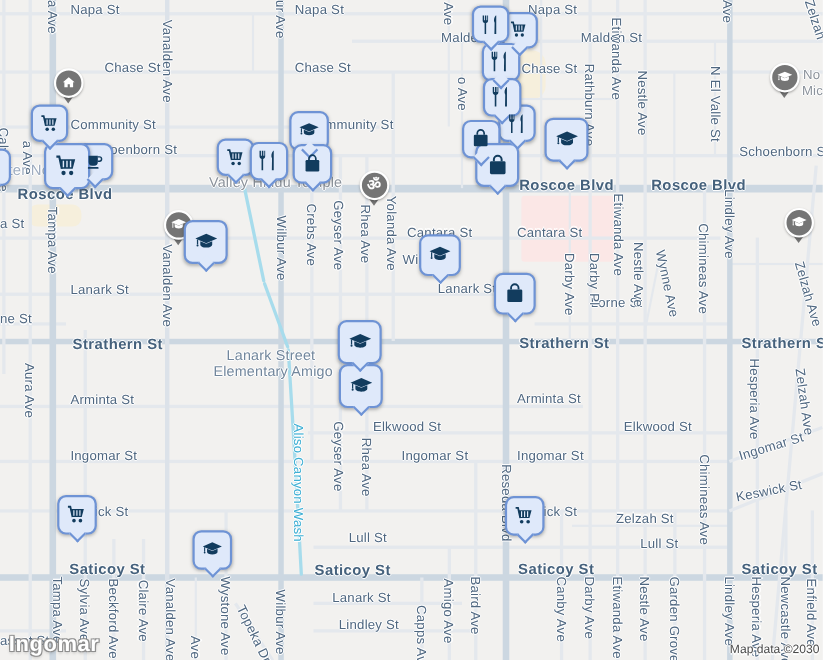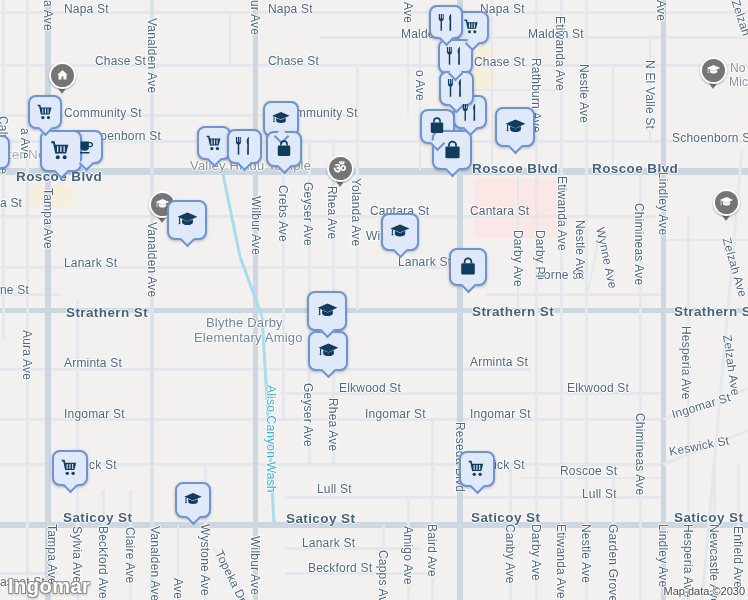--- a/index.html
+++ b/index.html
@@ -136,29 +136,29 @@
     <div class="lbl" style="left: 470px; top: 355px;">Arminta St</div>
     <div class="lbl" style="left: 339px; top: 381px;">Elkwood St</div>
     <div class="lbl" style="left: 567px; top: 381px;">Elkwood St</div>
     <div class="lbl" style="left: 64px; top: 407px;">Ingomar St</div>
     <div class="lbl" style="left: 365px; top: 407px;">Ingomar St</div>
     <div class="lbl" style="left: 470px; top: 407px;">Ingomar St</div>
     <div class="lbl" style="left: 670px; top: 408px; transform-origin: 0px 0px; transform: rotate(-17deg);">Ingomar St</div>
     <div class="lbl" style="left: 56px; top: 458px;">Keswick St</div>
     <div class="lbl" style="left: 464px; top: 458px;">Keswick St</div>
     <div class="lbl" style="left: 668px; top: 445px; transform-origin: 0px 0px; transform: rotate(-11deg);">Keswick St</div>
-    <div class="lbl" style="left: 560px; top: 464px;">Roscoe St</div>
+    <div class="lbl" style="left: 560px; top: 464px;">Zelzah St</div>
     <div class="lbl" style="left: 317px; top: 482px;">Lull St</div>
     <div class="lbl" style="left: 582px; top: 487px;">Lull St</div>
     <div class="lbl big" style="left: 63px; top: 510px;">Saticoy St</div>
     <div class="lbl big" style="left: 286px; top: 511px;">Saticoy St</div>
     <div class="lbl big" style="left: 471px; top: 510px;">Saticoy St</div>
     <div class="lbl big" style="left: 674px; top: 510px;">Saticoy St</div>
     <div class="lbl" style="left: 302px; top: 536px;">Lanark St</div>
-    <div class="lbl" style="left: 308px; top: 561px;">Beckford St</div>
+    <div class="lbl" style="left: 308px; top: 561px;">Lindley St</div>
     <div class="lbl" style="left: 0px; top: 575px;">asset St</div>
     <div class="lbl" style="left: 55px; top: 0px; transform-origin: 0px 0px; transform: rotate(90deg);">a Ave</div>
     <div class="lbl" style="left: 159px; top: 18px; transform-origin: 0px 0px; transform: rotate(90deg);">Vanalden Ave</div>
     <div class="lbl" style="left: 262px; top: 0px; transform-origin: 0px 0px; transform: rotate(90deg);">ur Ave</div>
     <div class="lbl" style="left: 415px; top: 2px; transform-origin: 0px 0px; transform: rotate(90deg);">Ave</div>
     <div class="lbl" style="left: 427px; top: 70px; transform-origin: 0px 0px; transform: rotate(90deg);">o Ave</div>
     <div class="lbl" style="left: 567px; top: 16px; transform-origin: 0px 0px; transform: rotate(90deg);">Etiwanda Ave</div>
     <div class="lbl" style="left: 668px; top: 0px; transform-origin: 0px 0px; transform: rotate(90deg);">Ave</div>
     <div class="lbl" style="left: 543px; top: 58px; transform-origin: 0px 0px; transform: rotate(90deg);">Rathburn Ave</div>
     <div class="lbl" style="left: 591px; top: 64px; transform-origin: 0px 0px; transform: rotate(90deg);">Nestle Ave</div>
@@ -205,21 +205,21 @@
     <div class="lbl" style="left: 543px; top: 524px; transform-origin: 0px 0px; transform: rotate(90deg);">Darby Ave</div>
     <div class="lbl" style="left: 568px; top: 524px; transform-origin: 0px 0px; transform: rotate(90deg);">Etiwanda Ave</div>
     <div class="lbl" style="left: 593px; top: 524px; transform-origin: 0px 0px; transform: rotate(90deg);">Nestle Ave</div>
     <div class="lbl" style="left: 620px; top: 524px; transform-origin: 0px 0px; transform: rotate(90deg);">Garden Grove Ave</div>
     <div class="lbl" style="left: 670px; top: 524px; transform-origin: 0px 0px; transform: rotate(90deg);">Lindley Ave</div>
     <div class="lbl" style="left: 695px; top: 524px; transform-origin: 0px 0px; transform: rotate(90deg);">Hesperia Ave</div>
     <div class="lbl" style="left: 721px; top: 524px; transform-origin: 0px 0px; transform: rotate(90deg);">Newcastle Ave</div>
     <div class="lbl" style="left: 745px; top: 526px; transform-origin: 0px 0px; transform: rotate(90deg);">Enfield Ave</div>
     <div class="lbl" style="left: 0px; top: 147px; font-size: 13.5px; color: rgb(159, 173, 192);">nter Northridge</div>
     <div class="lbl" style="left: 190px; top: 158px; font-size: 13px; color: rgb(139, 146, 155);">Valley Hindu Temple</div>
-    <div class="lbl" style="left: 206px; top: 315px; font-size: 13px; color: rgb(113, 134, 156);">Blythe Darby</div>
+    <div class="lbl" style="left: 206px; top: 315px; font-size: 13px; color: rgb(113, 134, 156);">Lanark Street</div>
     <div class="lbl" style="left: 194px; top: 330px; font-size: 13px; color: rgb(113, 134, 156);">Elementary Amigo</div>
     <div class="lbl" style="left: 730px; top: 61px; font-size: 12px; color: rgb(139, 146, 155);">No</div>
     <div class="lbl" style="left: 729px; top: 75px; font-size: 12px; color: rgb(139, 146, 155);">Mic</div>
     <div class="gpin" style="left: 48.5px; top: 61.5px;">
       <div class="gtail"></div>
       <div class="gcirc">
         <svg viewBox="0 0 24 24" width="17" height="17" fill="#ffffff">
           <path d="M12 4.5 4.5 11h1.9v6.5h4.2v-4h2.8v4h4.2V11h1.9z"></path>
         </svg>
       </div>

